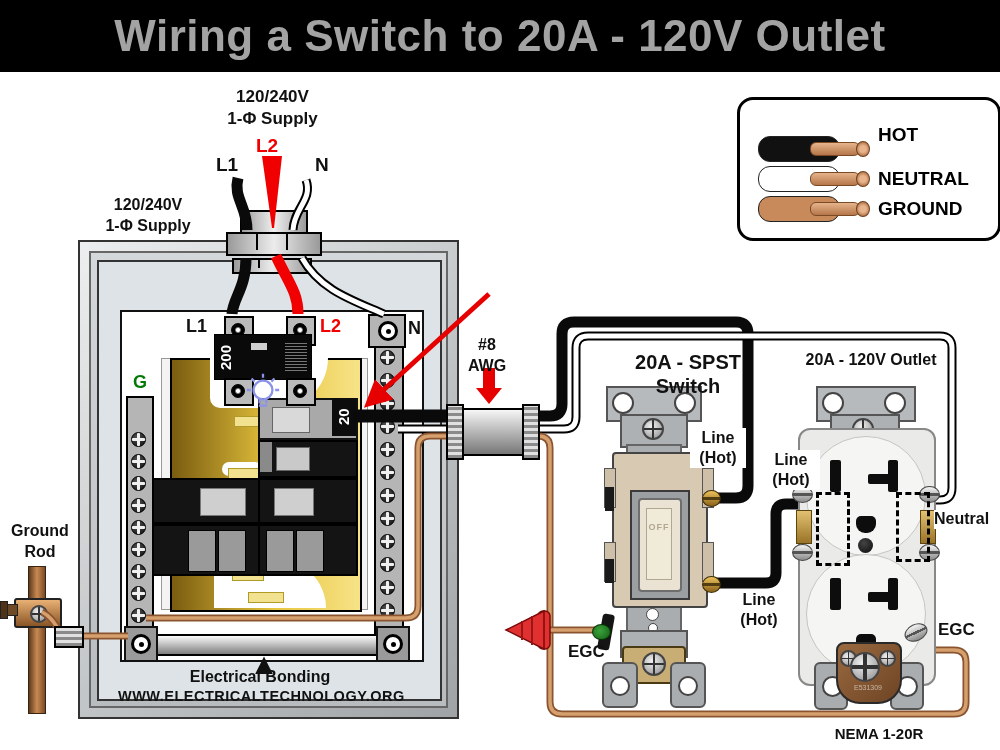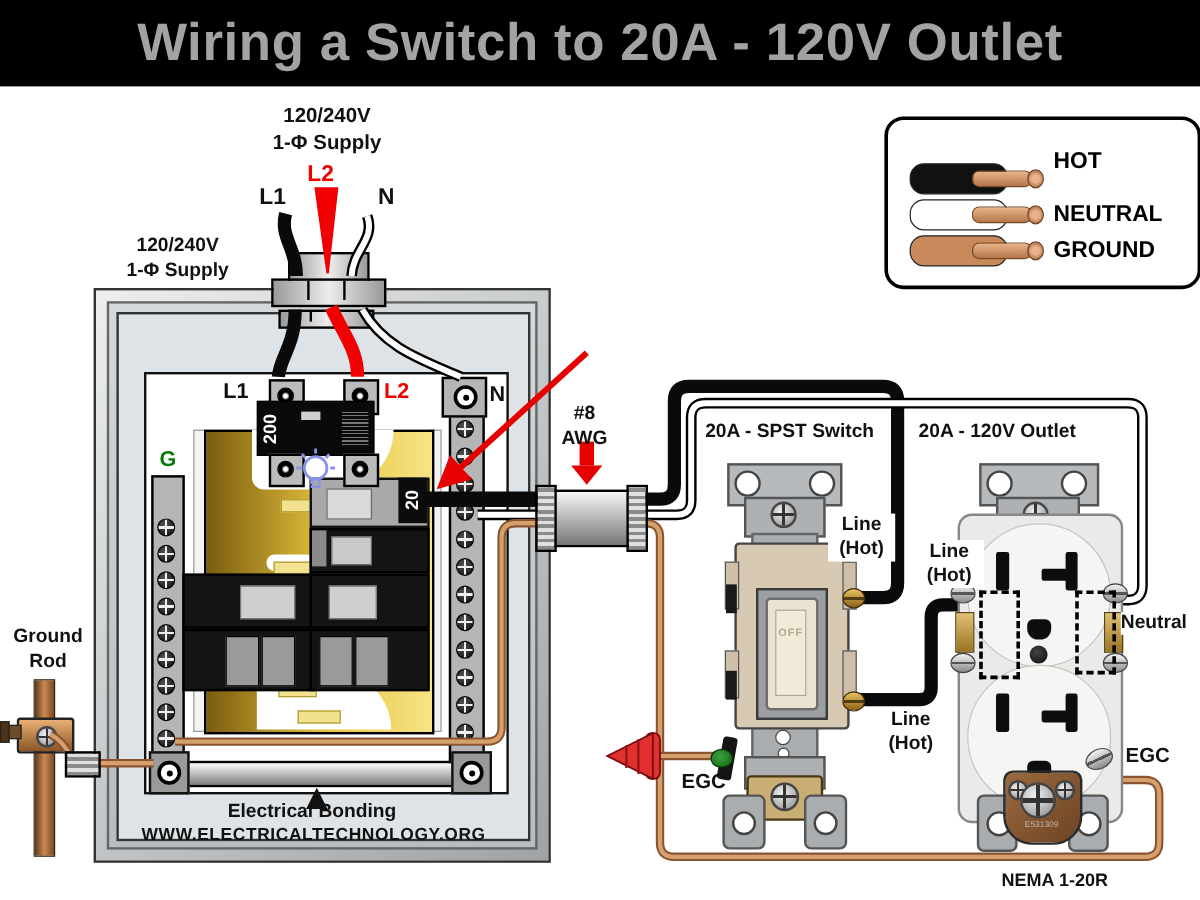--- a/index.html
+++ b/index.html
@@ -367,22 +367,22 @@
   <div class="lbl" style="left:408px;top:318px;font-size:18px;">N</div>
   <div class="lbl" style="left:133px;top:372px;font-size:18px;color:var(--g_green,#067806);">G</div>
   <div class="lbl ctr" style="left:450px;top:334px;width:74px;font-size:16px;line-height:21px;">
     <div>#8</div>
     <div>AWG</div>
   </div>
   <div class="lbl ctr" style="left:0px;top:520px;width:80px;font-size:16px;line-height:21px;">
     <div>Ground</div>
     <div>Rod</div>
   </div>
-  <div class="lbl ctr" style="left:578px;top:351px;width:160px;font-size:16px;">20A - SPST Switch</div>
-  <div class="lbl ctr" style="left:756px;top:351px;width:150px;font-size:16px;">20A - 120V Outlet</div>
+  <div class="lbl ctr" style="left:608px;top:351px;width:160px;font-size:20px;">20A - SPST Switch</div>
+  <div class="lbl ctr" style="left:796px;top:351px;width:150px;font-size:16px;">20A - 120V Outlet</div>
   <div class="lbl ctr" style="left:690px;top:428px;width:56px;font-size:16px;line-height:20px;background:#fff;">
     <div>Line</div>
     <div>(Hot)</div>
   </div>
   <div class="lbl ctr" style="left:762px;top:450px;width:58px;font-size:16px;line-height:20px;background:#fff;">
     <div>Line</div>
     <div>(Hot)</div>
   </div>
   <div class="lbl ctr" style="left:728px;top:590px;width:62px;font-size:16px;line-height:20px;background:#fff;">
     <div>Line</div>

